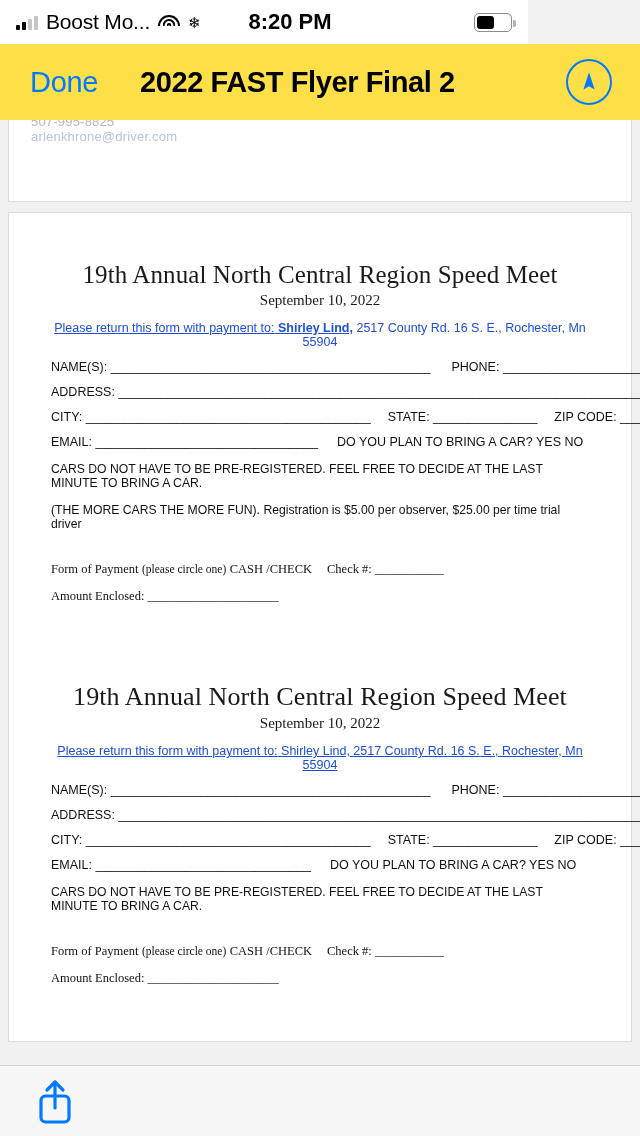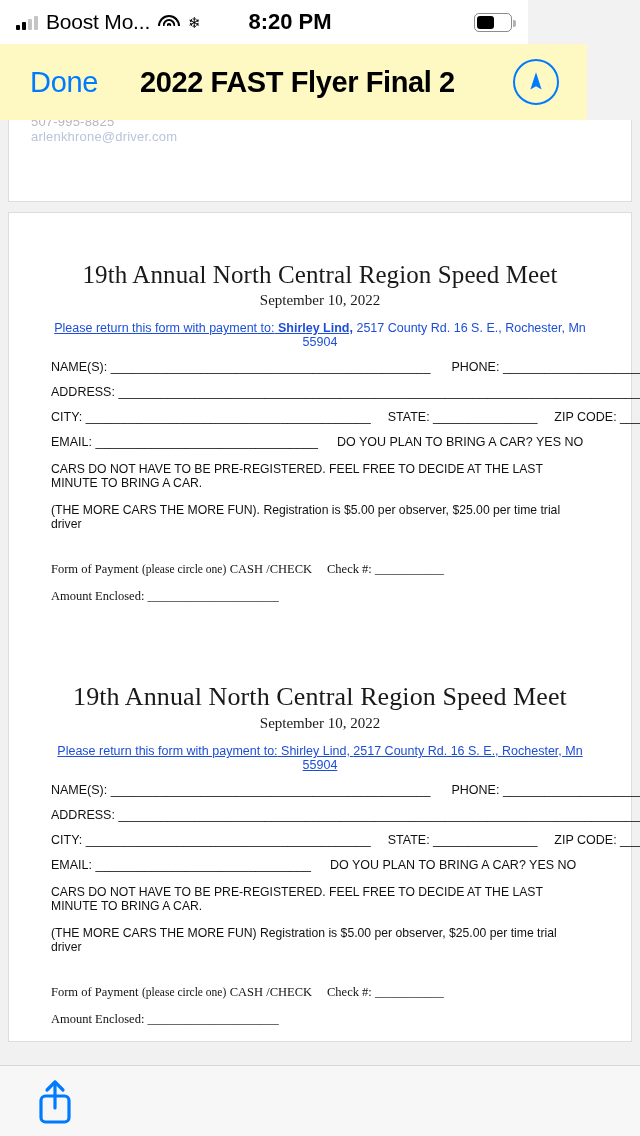--- a/index.html
+++ b/index.html
@@ -32,22 +32,22 @@
   .snow{ font-size:15px; color:#000; line-height:1; }
   .sb-time{ position:absolute; left:0; right:0; text-align:center; font-size:22px; font-weight:600; color:#000;padding-left:36px; }
   .sb-time span{ position:relative; left:8px; }
   .sb-right{ position:absolute; right:16px; top:0; height:44px; display:flex; align-items:center; }
   .battery{ width:38px; height:19px; border:1.6px solid rgba(0,0,0,.45); border-radius:5px; position:relative; }
   .battery::after{ content:""; position:absolute; right:-5px; top:6px; width:3px; height:7px; background:rgba(0,0,0,.3); border-radius:0 2px 2px 0; }
   .battery i{ position:absolute; left:2px; top:2px; bottom:2px; width:17px; background:#000; border-radius:3px; display:block; }
 
   
   .navbar{
-    position:absolute; top:44px; left:0; width:587px; height:76px;
-    background:#fef9c3; display:flex; align-items:center;
+    position:absolute; top:44px; left:0; width:640px; height:76px;
+    background:#fde047; display:flex; align-items:center;
   }
   .nav-done{
     font-size:29px; color:#007aff; padding-left:30px; letter-spacing:-0.3px;
     background:none; border:none; font-family:inherit; cursor:pointer;
   }
   .nav-title{
     position:absolute; left:140px; right:100px;
     font-size:29px; font-weight:700; color:#000; letter-spacing:-0.4px;
     white-space:nowrap; overflow:hidden; text-overflow:ellipsis;
   }
@@ -239,21 +239,20 @@
           <span style="display:inline-block;width:10px"></span>
           <span>ZIP CODE: ____________</span>
         </div>
         <div class="f-line">
           <span>EMAIL: _______________________________</span>
           <span style="display:inline-block;width:12px"></span>
           <span>DO YOU PLAN TO BRING A CAR?   YES    NO</span>
         </div>
 
         <div class="f-para">CARS DO NOT HAVE TO BE PRE-REGISTERED.  FEEL FREE TO DECIDE AT THE LAST MINUTE TO BRING A CAR.</div>
-        <div class="f-para">(THE MORE CARS THE MORE FUN) Registration is $5.00 per observer, $25.00 per time trial driver</div>
 
         <div class="f-pay">
           <span class="serif">Form of Payment</span>
           <span class="small serif">(please circle one)</span>
           <span class="serif">CASH /CHECK</span>
           <span style="display:inline-block;width:8px"></span>
           <span class="serif">Check #: ___________</span>
         </div>
         <div class="f-amt serif">Amount Enclosed:   _____________________</div>
       </div>

